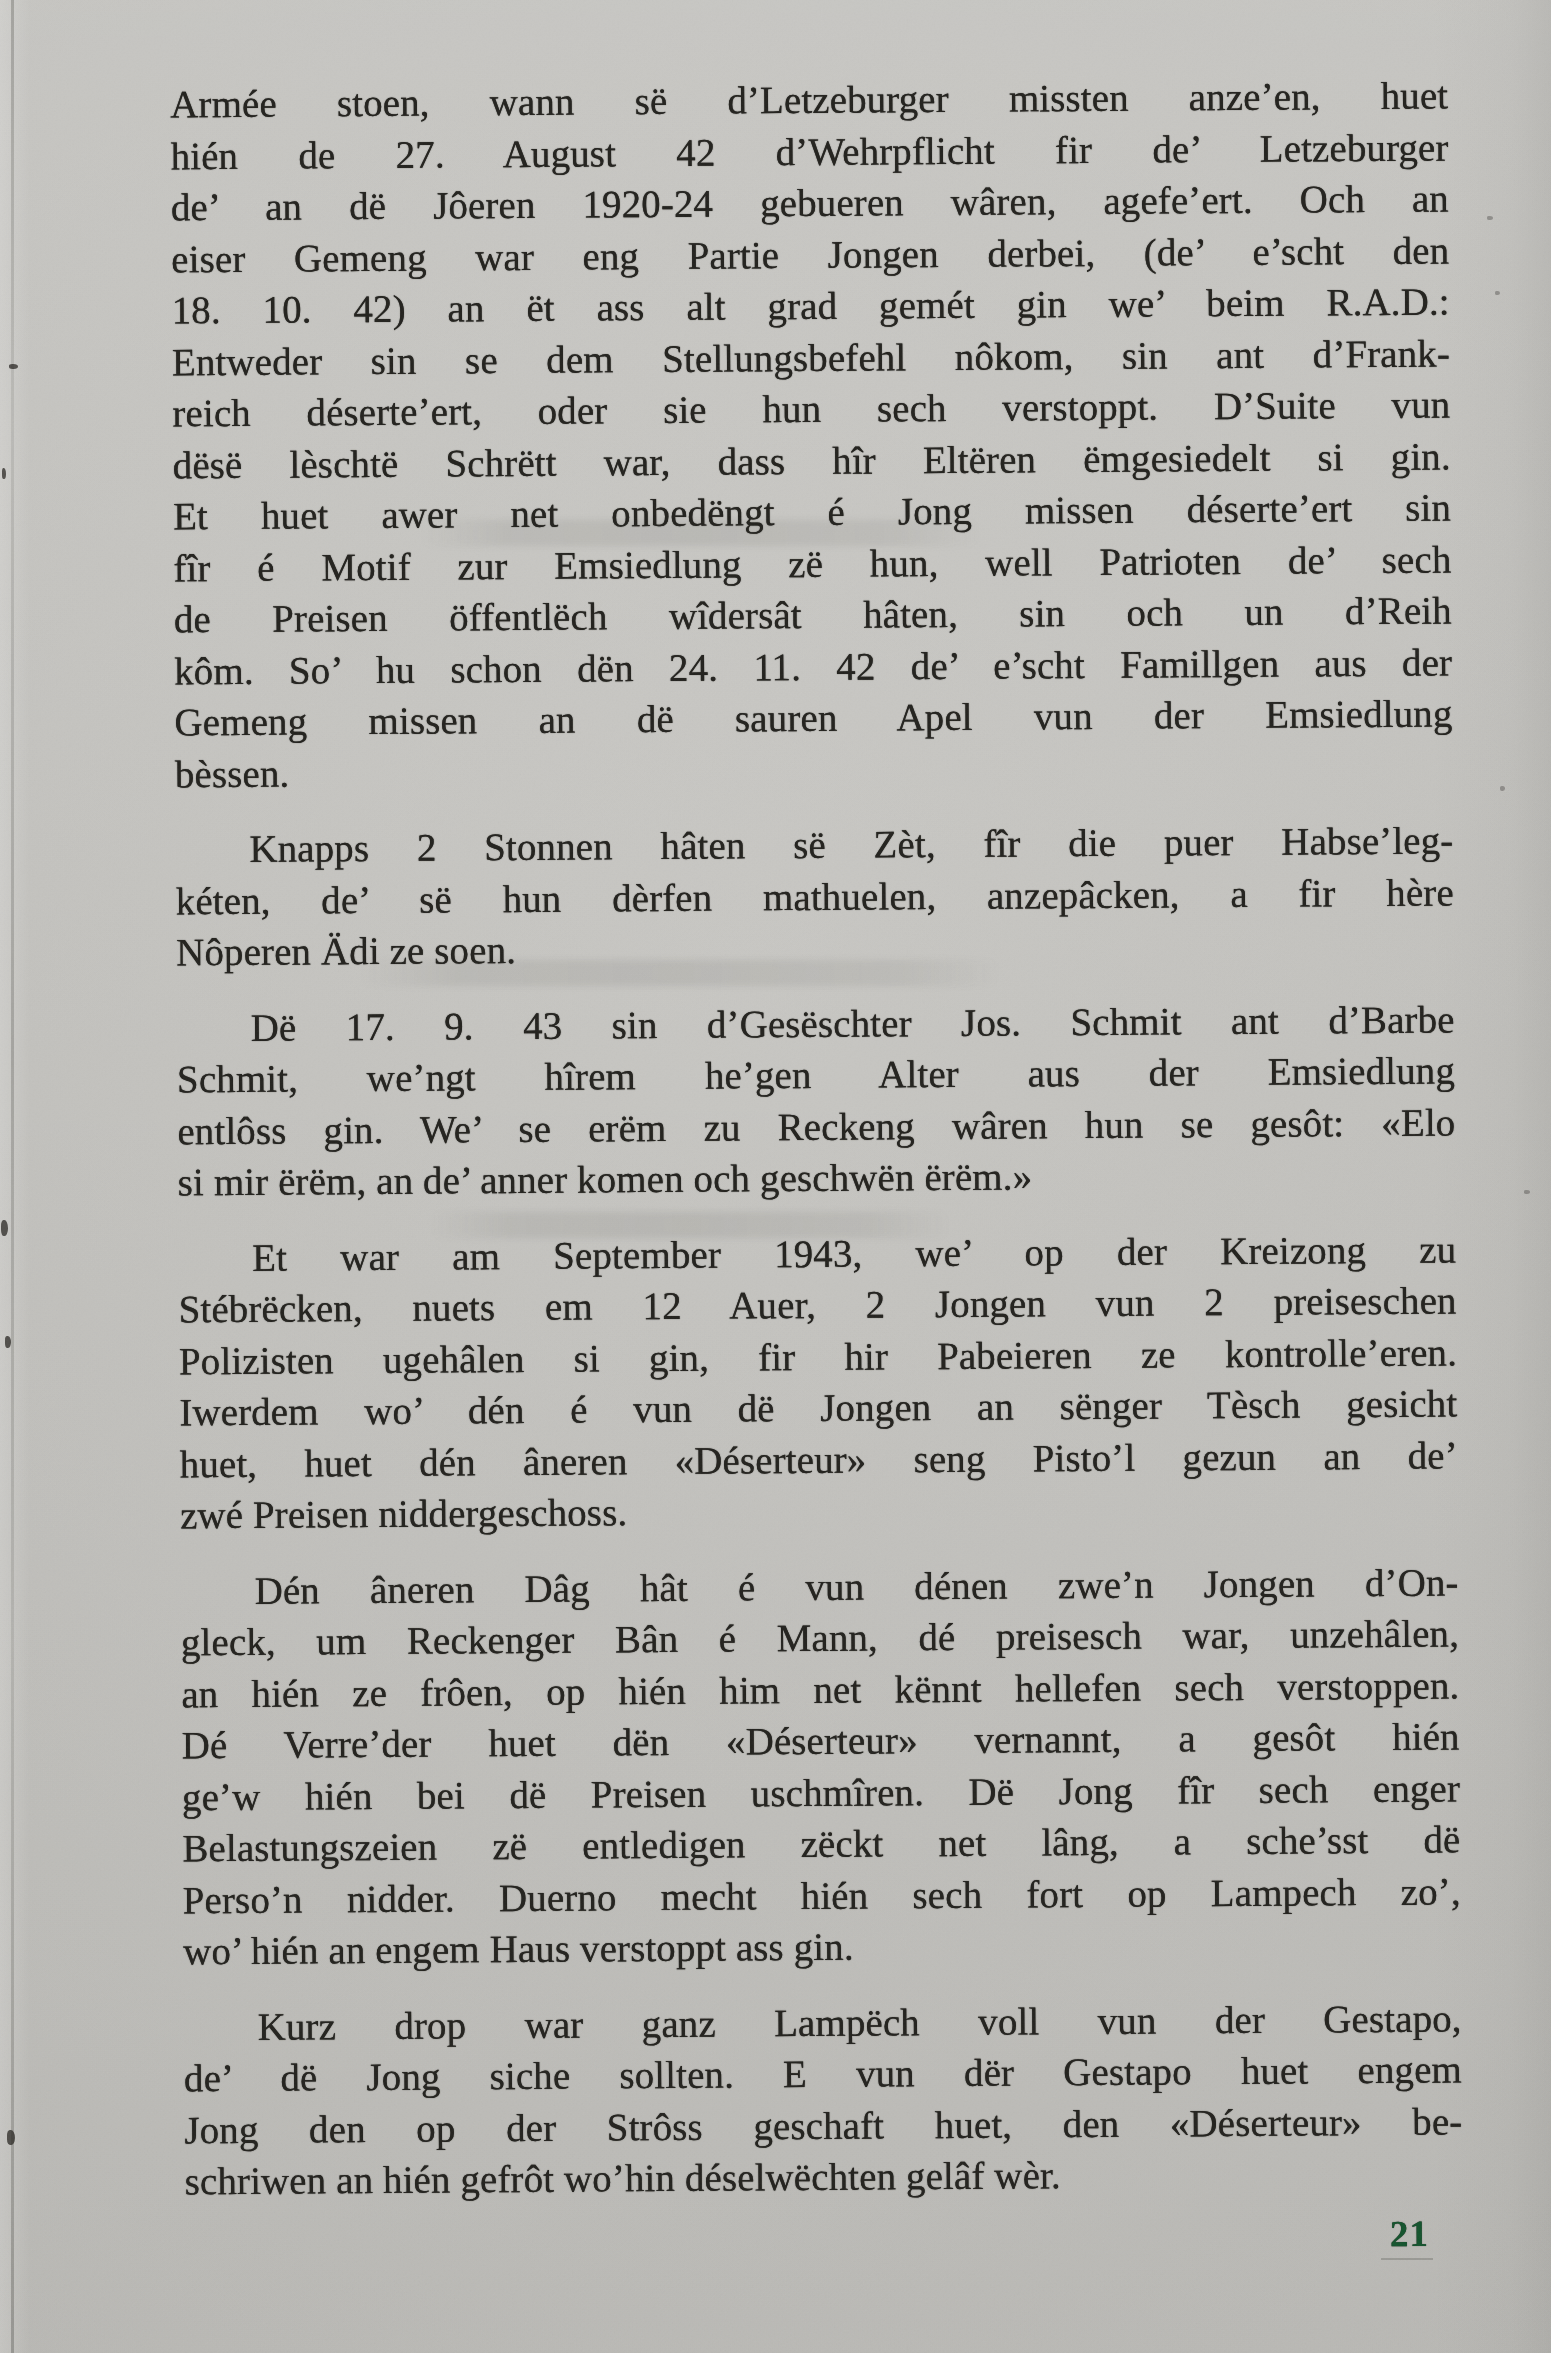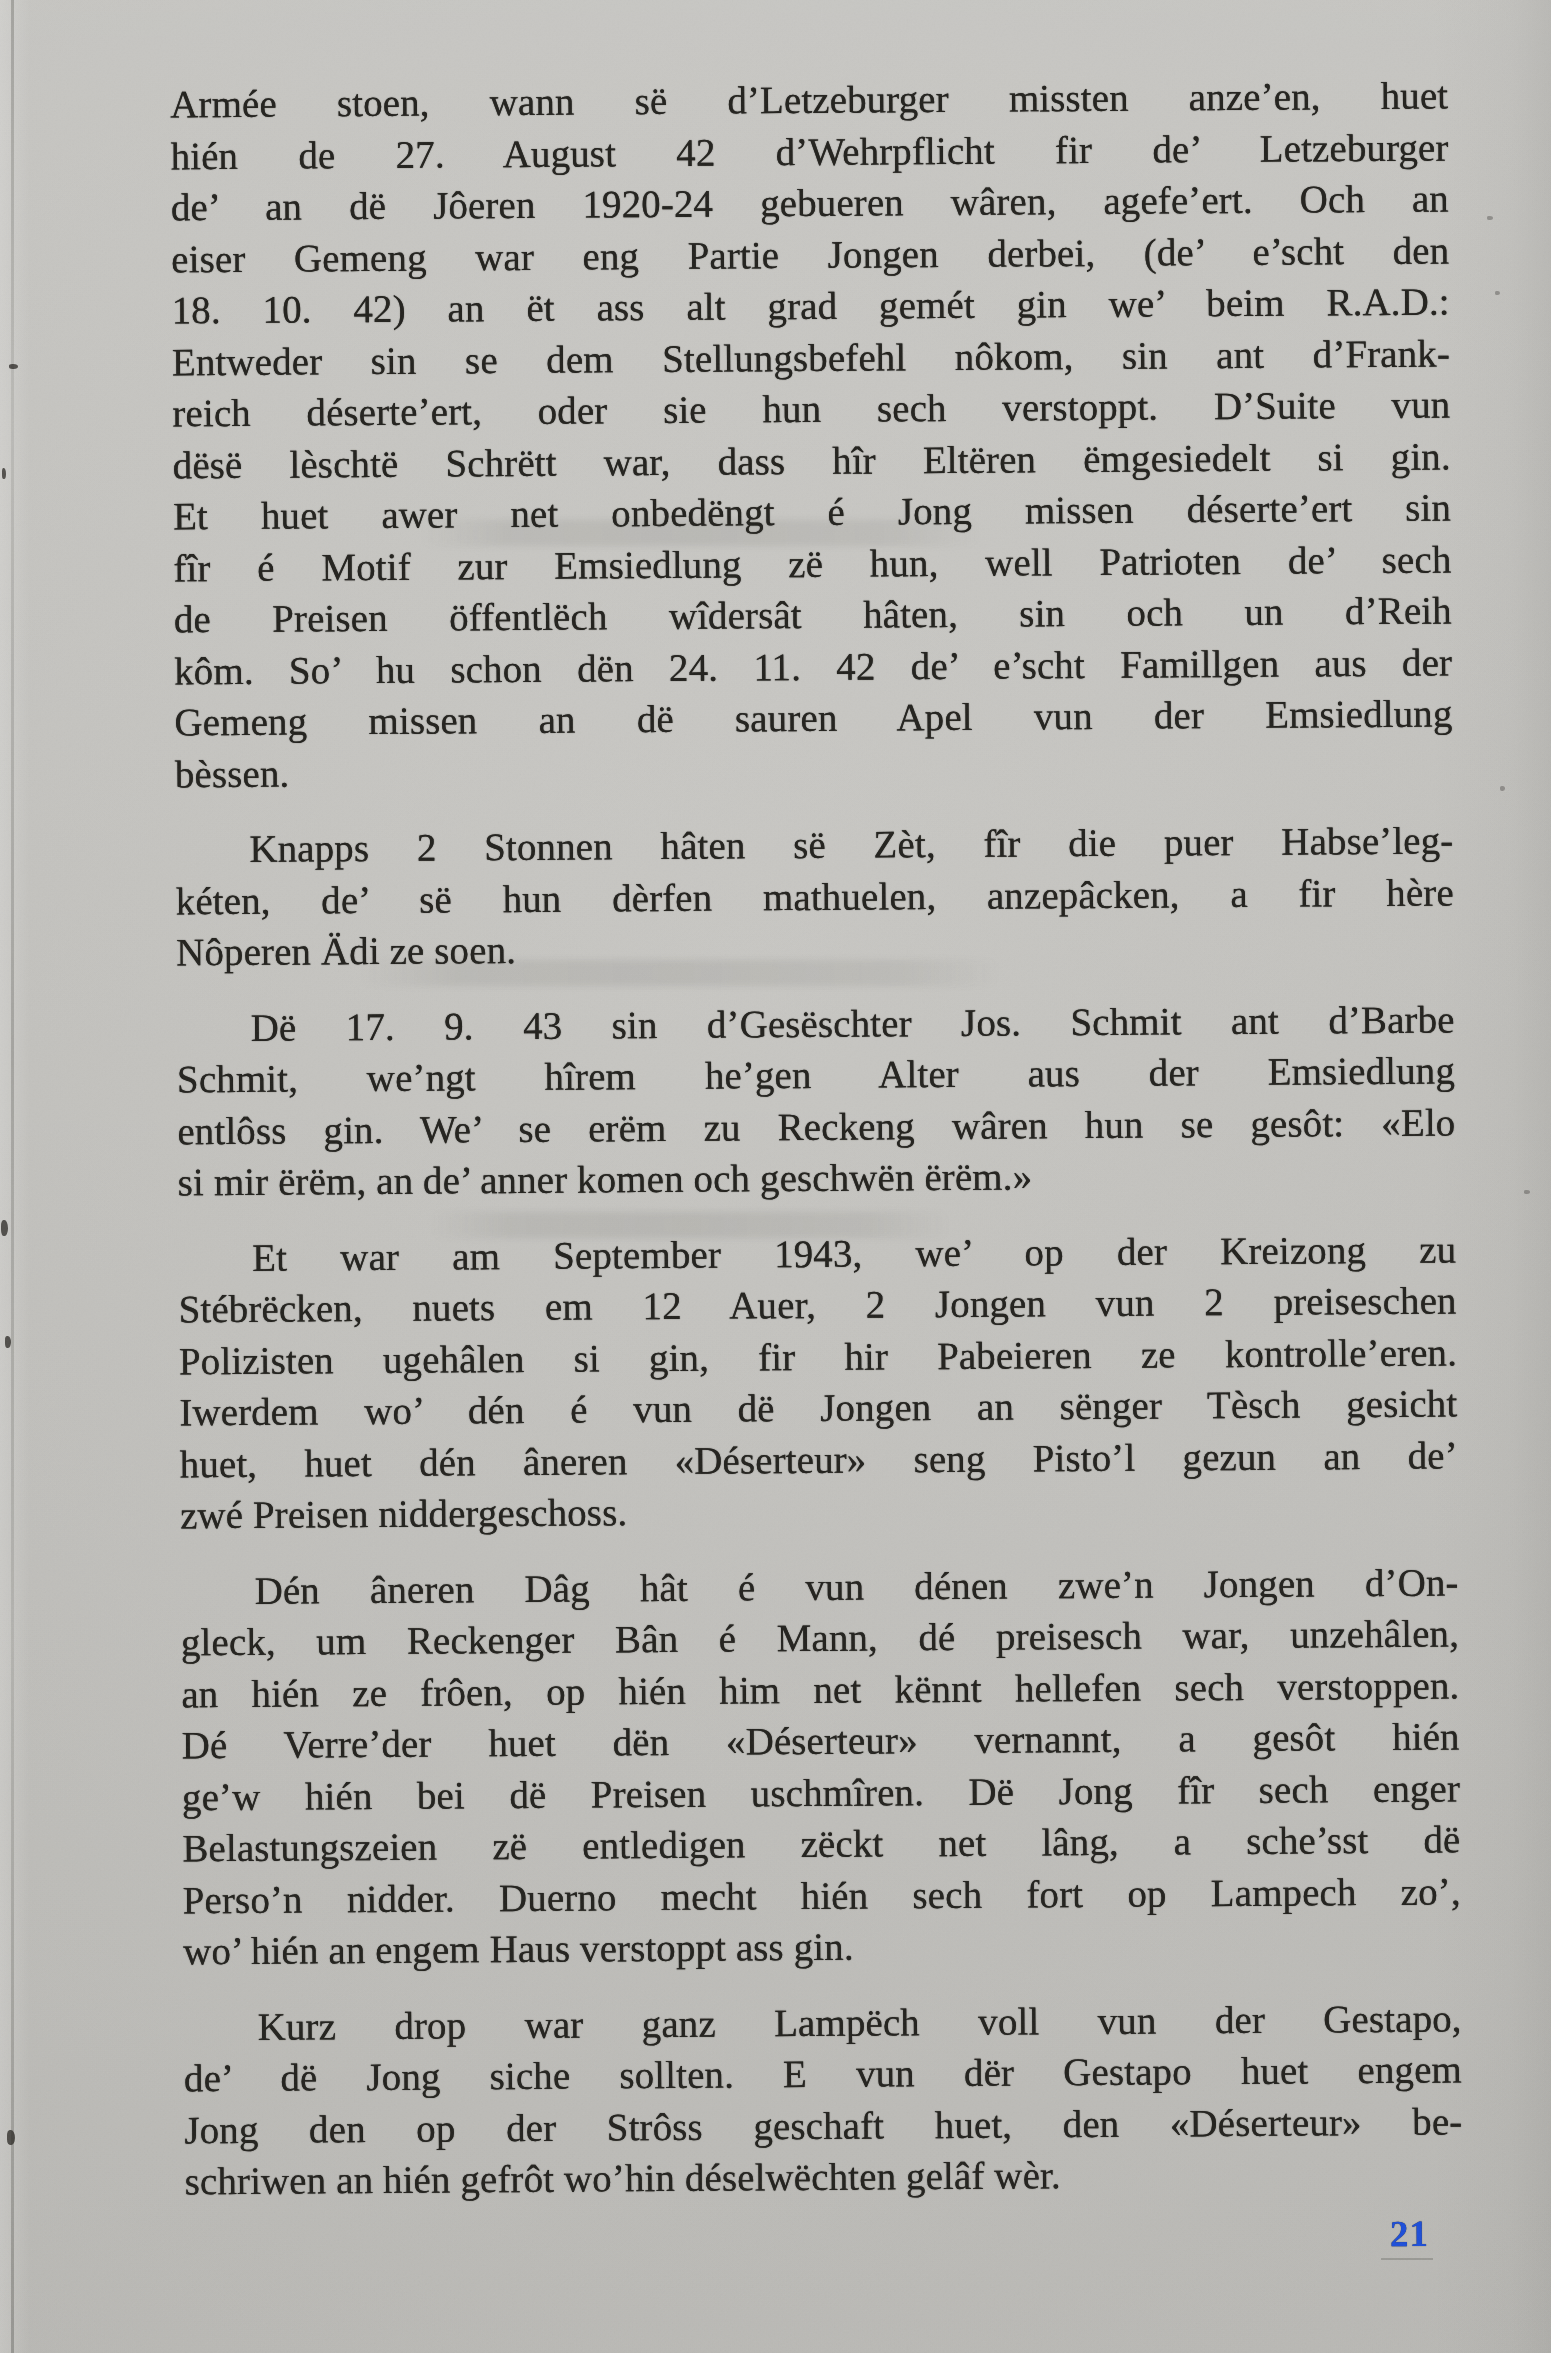--- a/index.html
+++ b/index.html
@@ -77,21 +77,21 @@
     text-align: justify;
     text-align-last: justify;
   }
   .line.indent { text-indent: 74px; }
 
   .page-number {
     position: absolute;
     right: 122px;
     top: 2212px;
     transform: rotate(-0.4deg);
-    color: #1d4ed8;
+    color: #14532d;
     font-size: 37px;
     font-weight: bold;
     letter-spacing: 1px;
     text-shadow: 0 0 0.8px rgba(25,24,20,0.9);
   }
   .page-number-rule {
     position: absolute;
     right: 118px;
     top: 2258px;
     width: 52px;

